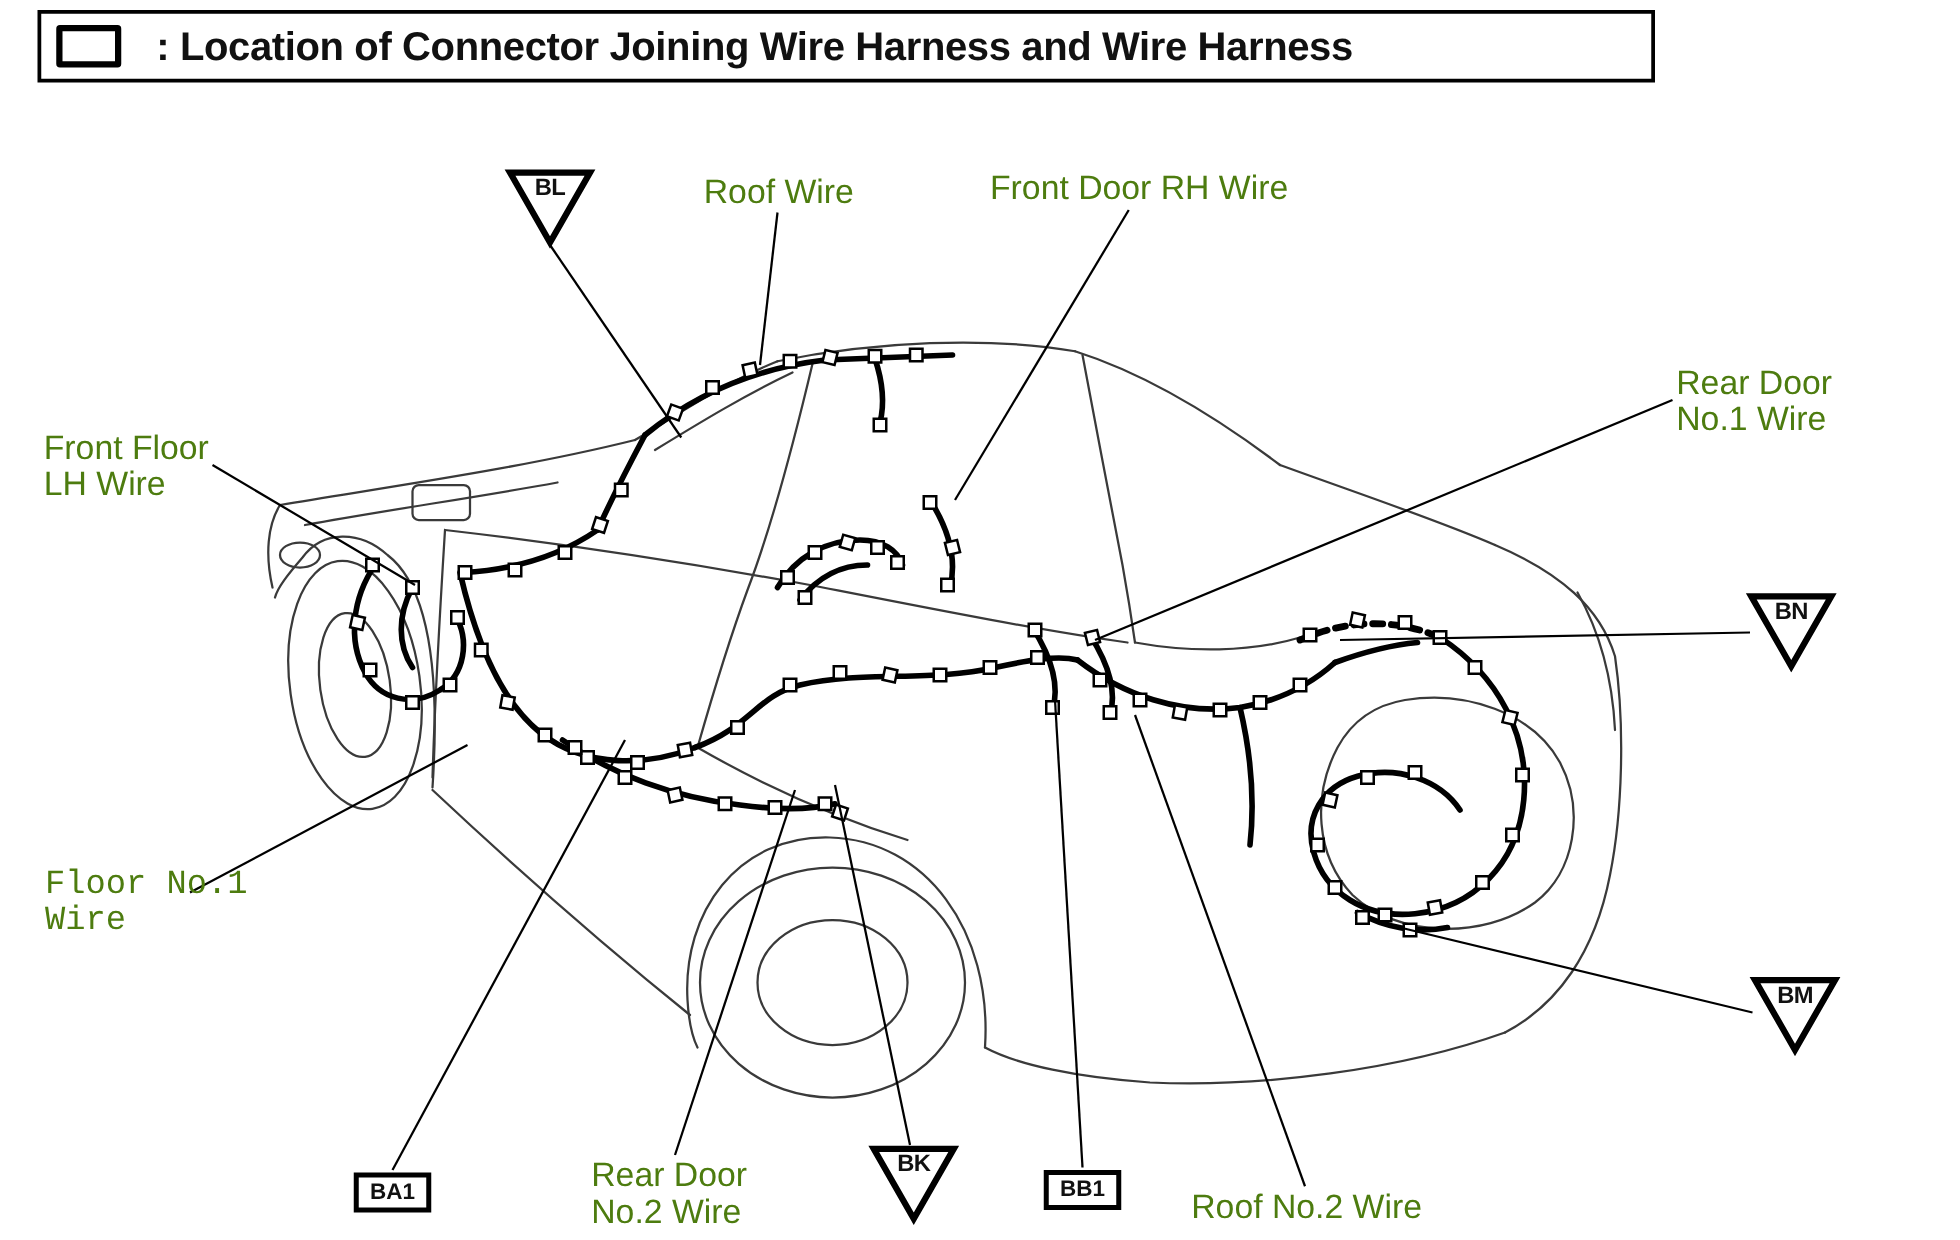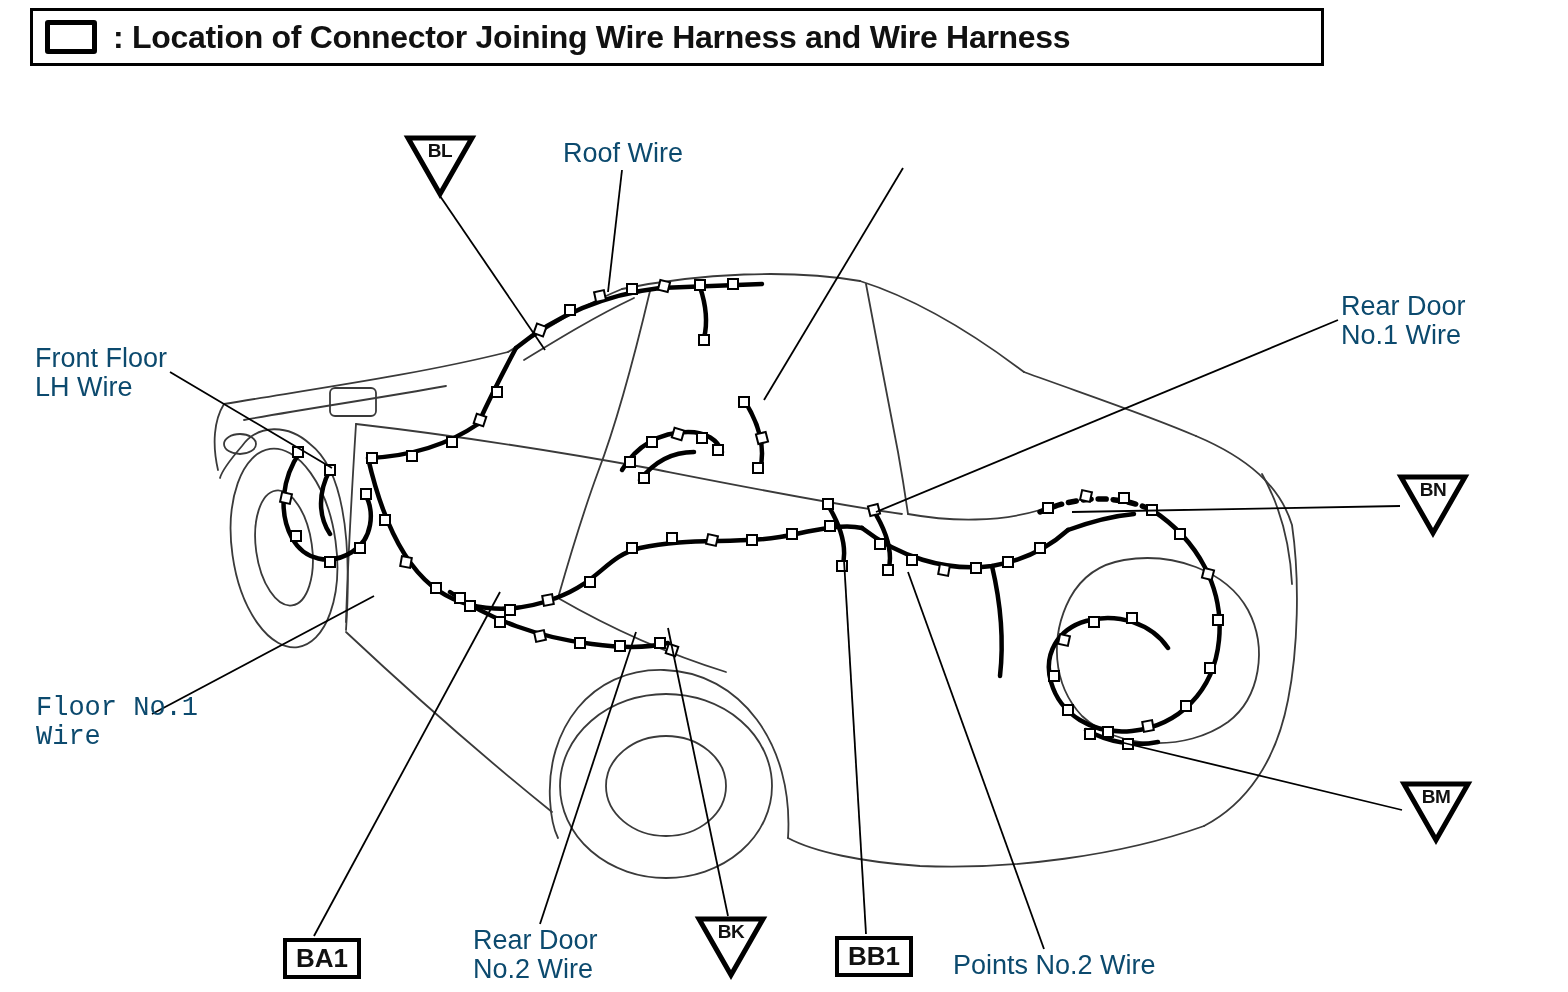--- a/index.html
+++ b/index.html
@@ -5,44 +5,44 @@
   html,body{margin:0;padding:0;background:#e8e8e8;}
   .page{
     position:relative;width:1568px;height:992px;background:#ffffff;
     font-family:"Liberation Sans", sans-serif;color:#111;overflow:hidden;
   }
   
   .legend{
     position:absolute;left:30px;top:8px;width:1288px;
     border:3px solid #000;background:#fff;
   }
-  .legend-row{display:flex;align-items:center;height:52px;padding-left:12px;gap:16px;}
+  .legend-row{display:flex;align-items:center;height:52px;padding-left:12px;gap:28px;}
   .legend-row + .legend-row{border-top:3px solid #000;}
   .legend-symbol{width:52px;display:flex;justify-content:center;align-items:center;flex:0 0 52px;}
   .conn-symbol{width:42px;height:24px;border:5px solid #000;border-radius:3px;background:#fff;}
   .legend-label{font-size:32px;font-weight:700;letter-spacing:-.3px;white-space:nowrap;}
   
   .diagram{position:absolute;inset:0;}
   .base-svg{position:absolute;left:0;top:0;}
   
   .wire-label{
-    position:absolute;font-size:27px;line-height:1.08;color:#0c4a6e;
+    position:absolute;font-size:27px;line-height:1.08;color:#4d7c0f;
     white-space:pre-line;
   }
   
   .ground-marker{position:absolute;width:74px;height:66px;}
   .ground-marker svg{position:absolute;left:0;top:0;}
   .tri-code{
     position:absolute;top:7px;left:0;width:100%;text-align:center;
     font-size:19px;font-weight:700;letter-spacing:-.5px;
   }
   
   .conn-marker{
     position:absolute;border:4px solid #000;background:#fff;
-    font-size:26px;font-weight:700;padding:2px 9px;line-height:1.1;
+    font-size:18px;font-weight:700;padding:2px 9px;line-height:1.1;
   }
 </style>
 </head>
 <body>
 
 <div class="page">
 
   <div class="legend">
     <div class="legend-row">
       <span class="legend-symbol">
@@ -202,29 +202,30 @@
         <line x1="540" y1="924" x2="636" y2="632"></line>
         <line x1="728" y1="916" x2="668" y2="628"></line>
         <line x1="866" y1="934" x2="844" y2="560"></line>
         <line x1="1044" y1="949" x2="908" y2="572"></line>
         <line x1="1400" y1="506" x2="1072" y2="512"></line>
         <line x1="1402" y1="810" x2="1120" y2="742"></line>
       </g>
     </svg>
 
     <div class="wire-label" style="left:563px;top:139px;">Roof Wire</div>
+    <div class="wire-label" style="left:792px;top:136px;">Front Door RH Wire</div>
     <div class="wire-label" style="left:1341px;top:292px;">Rear Door
 No.1 Wire</div>
     <div class="wire-label" style="left:35px;top:344px;">Front Floor
 LH Wire</div>
     <div class="wire-label" style="left:36px;top:694px;font-family:Liberation Mono, monospace;">Floor No.1
 Wire</div>
     <div class="wire-label" style="left:473px;top:926px;">Rear Door
 No.2 Wire</div>
-    <div class="wire-label" style="left:953px;top:951px;">Points No.2 Wire</div>
+    <div class="wire-label" style="left:953px;top:951px;">Roof No.2 Wire</div>
 
     <div class="ground-marker" style="left:403px;top:133px;">
       <svg width="74" height="66" viewBox="0 0 74 66">
         <polygon points="5,5 69,5 37,61" fill="#fff" stroke="#000" stroke-width="5"></polygon>
       </svg>
       <span class="tri-code">BL</span>
     </div>
     <div class="ground-marker" style="left:1396px;top:472px;">
       <svg width="74" height="66" viewBox="0 0 74 66">
         <polygon points="5,5 69,5 37,61" fill="#fff" stroke="#000" stroke-width="5"></polygon>

